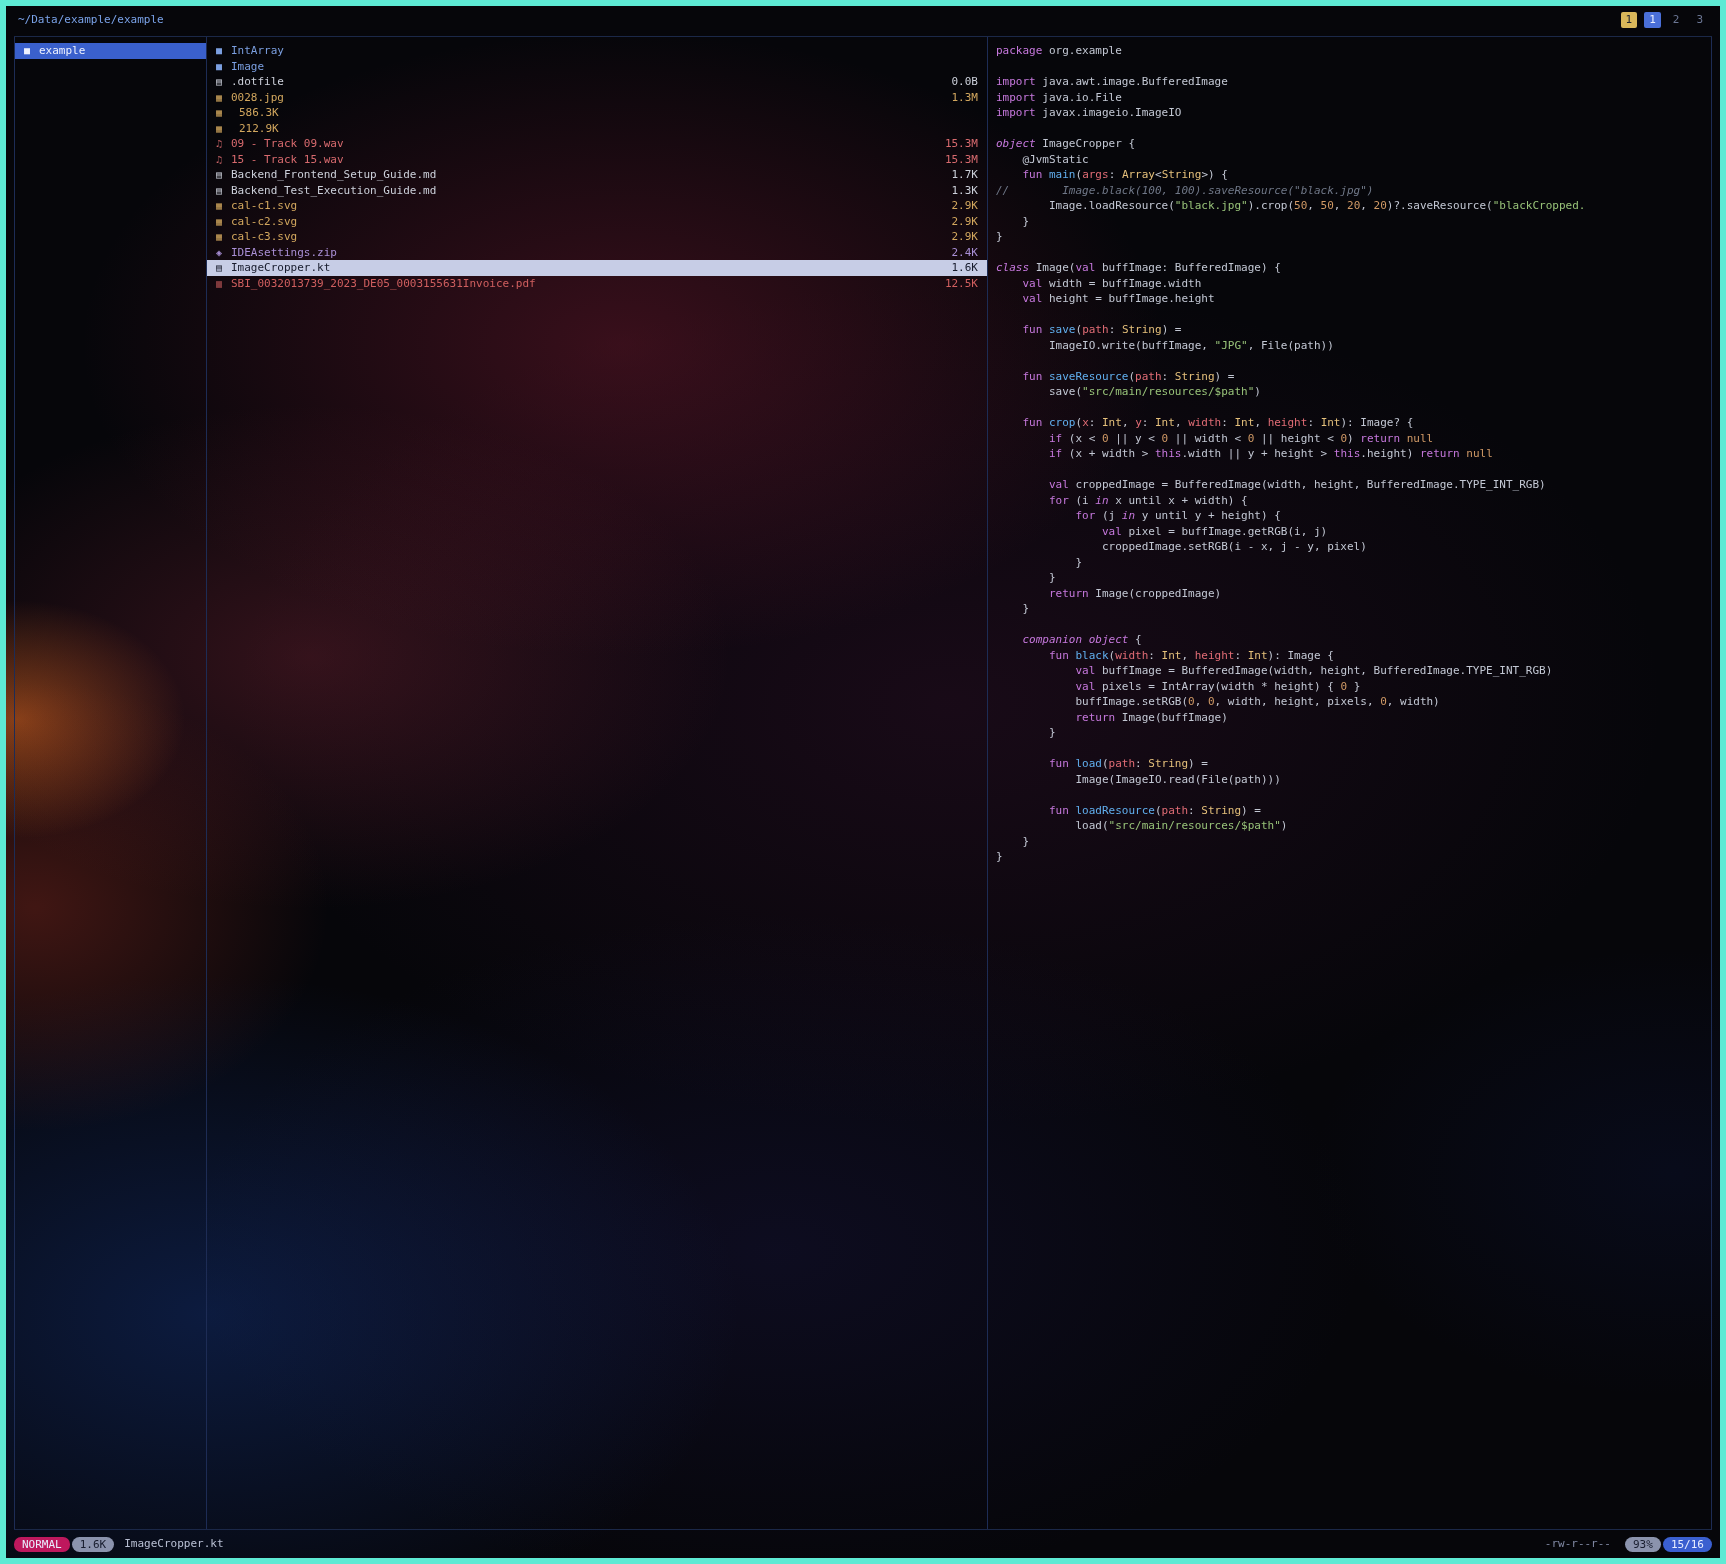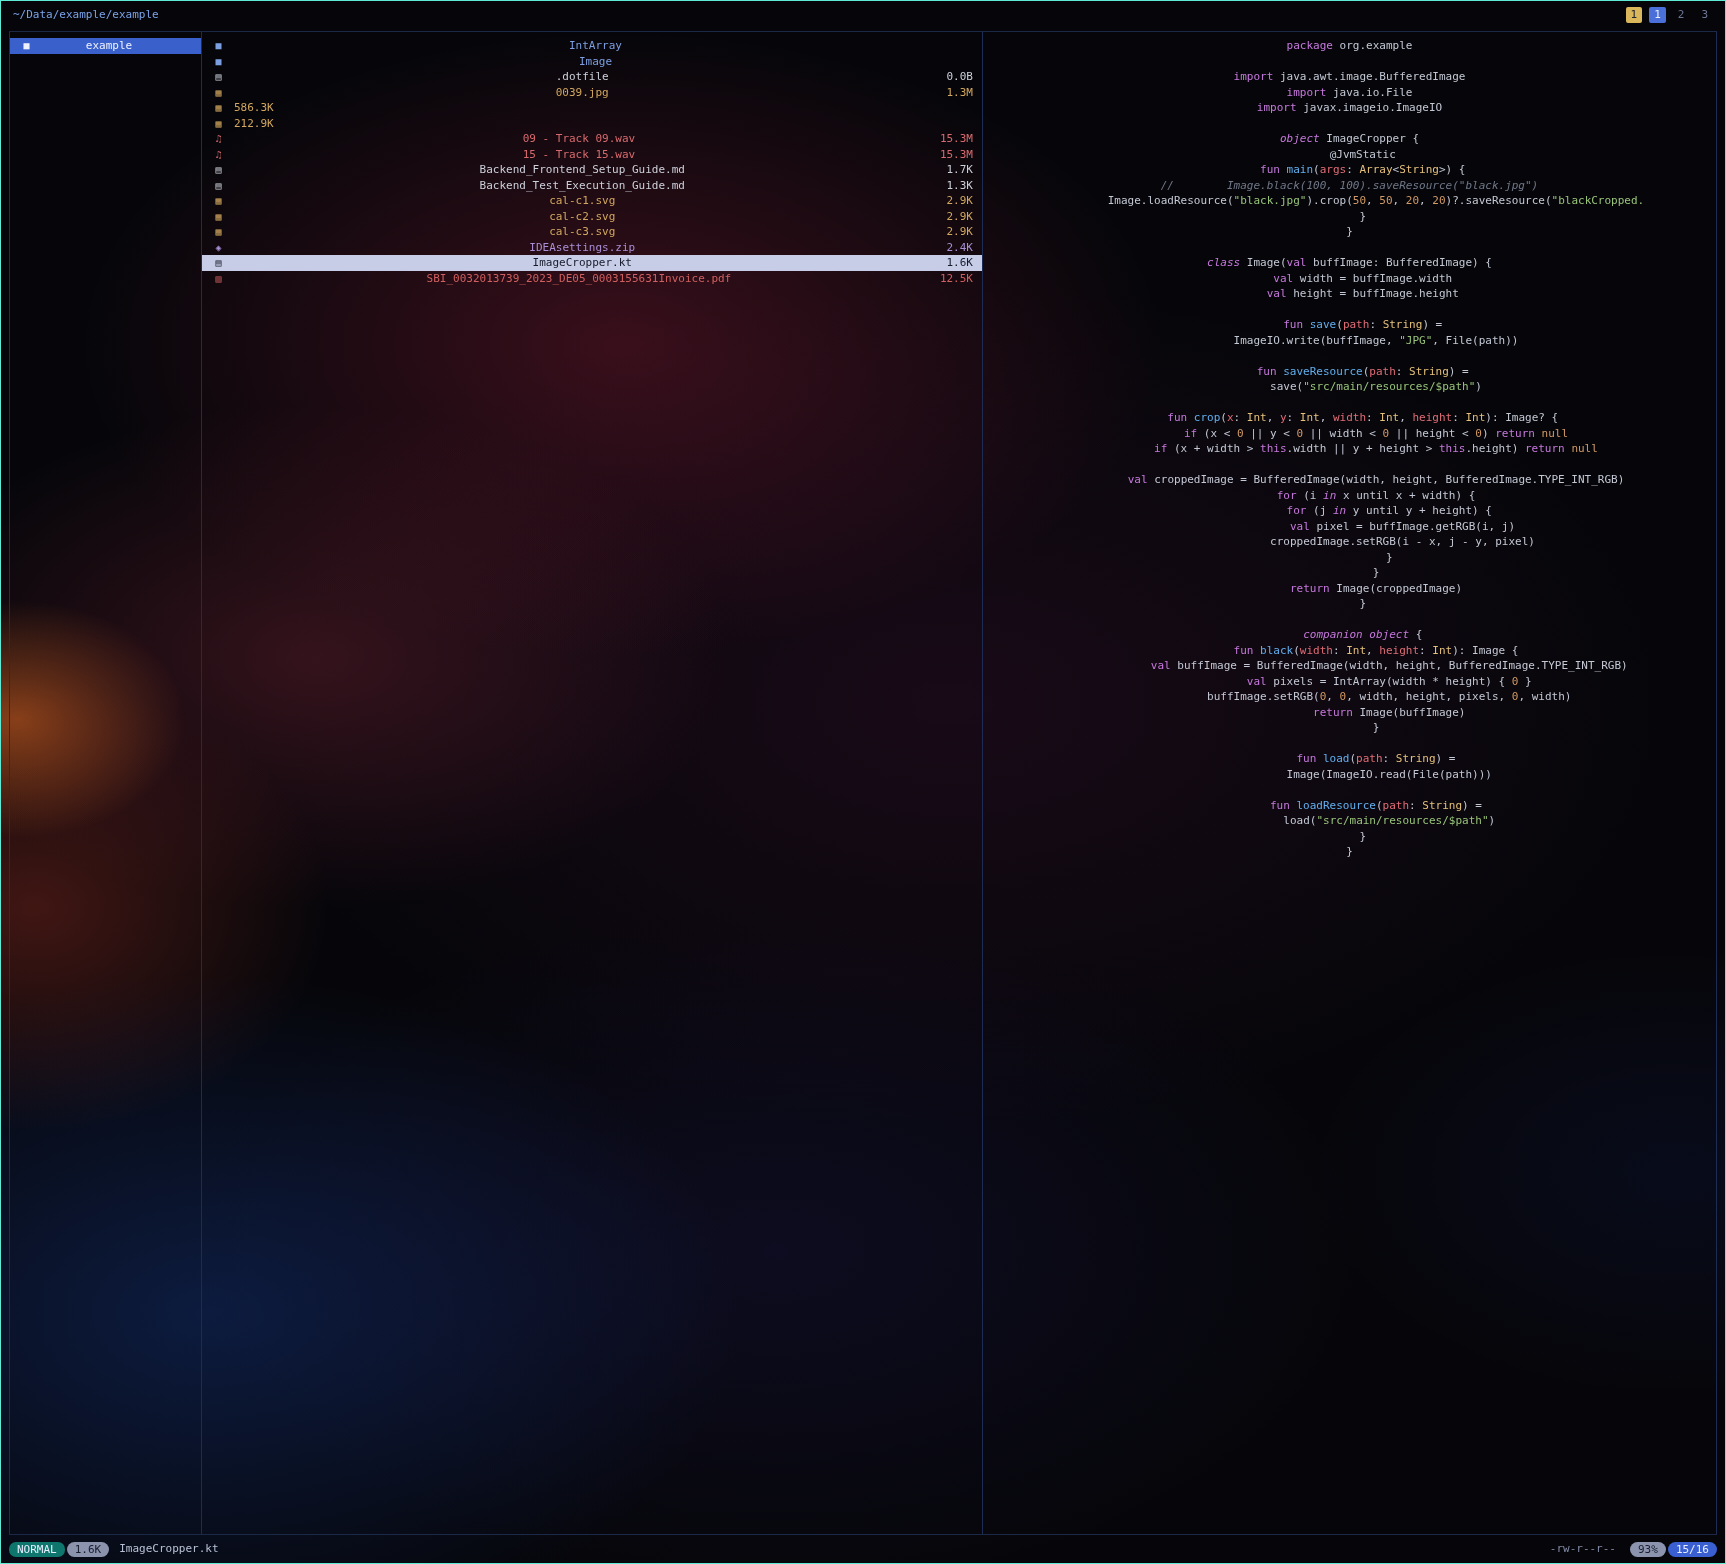--- a/index.html
+++ b/index.html
@@ -11,21 +11,21 @@
       radial-gradient(900px 520px at 36% 22%, rgba(140,30,55,0.38), transparent 60%),
       radial-gradient(700px 420px at 18% 42%, rgba(170,50,70,0.28), transparent 60%),
       radial-gradient(1100px 650px at 55% 45%, rgba(90,25,70,0.22), transparent 65%),
       radial-gradient(240px 170px at 1% 46%, rgba(230,110,30,0.55), transparent 70%),
       radial-gradient(420px 320px at 2% 58%, rgba(200,60,40,0.30), transparent 70%),
       radial-gradient(820px 520px at 12% 84%, rgba(25,70,170,0.33), transparent 65%),
       radial-gradient(900px 520px at 45% 80%, rgba(40,35,110,0.22), transparent 65%),
       radial-gradient(520px 320px at 97% 75%, rgba(20,40,120,0.15), transparent 70%),
       #06060a;
   }
-  .window { position:absolute; inset:0; border:1px solid #5eead4;text-align:center; }
+  .window { position:absolute; inset:0; border:6px solid #5eead4; }
 
   
   .topbar { position:absolute; left:0; top:0; right:0; height:28px;
             display:flex; align-items:center; padding:0 12px; }
   .path { color:#7aa2e8; }
   .tabs { margin-left:auto; display:flex; gap:7px; align-items:center; }
   .tab { padding:0 5px; border-radius:2px; }
   .tab.count  { background:#d9b75a; color:#20242e; }
   .tab.active { background:#4a6fd8; color:#e9eeff; }
   .tab.plain  { color:#6b7694; background:transparent; }
@@ -64,21 +64,21 @@
   .sy-ty { color:#e5c07b; }
   .sy-s  { color:#98c379; }
   .sy-n  { color:#d19a66; }
   .sy-c  { color:#6f7787; font-style:italic; }
   .sy-p  { color:#e06c75; }
 
   
   .statusbar { position:absolute; left:8px; right:8px; bottom:6px; height:16px;
                display:flex; align-items:center; }
   .badge { padding:0 8px; height:15px; line-height:15px; border-radius:8px; }
-  .badge.mode { background:#0f766e; color:#e8eeff;border-radius:7px; }
+  .badge.mode { background:#be185d; color:#e8eeff;border-radius:7px; }
   .badge.gray { background:#8b93ad; color:#181d2e; margin-left:2px; }
   .status-file { color:#b9c0d4; margin-left:10px; }
   .status-right { margin-left:auto; display:flex; align-items:center; }
   .perms { color:#8089a4; margin-right:12px; }
   .badge.pos { background:#3a5fd0; color:#e8eeff; margin-left:2px; }
 </style>
 </head>
 <body>
 
 <div class="window">
@@ -112,21 +112,21 @@
           <span class="fname">Image</span>
           <span class="fsize"></span>
         </div>
         <div class="file-row c-doc">
           <span class="icon">▤</span>
           <span class="fname">.dotfile</span>
           <span class="fsize">0.0B</span>
         </div>
         <div class="file-row c-img">
           <span class="icon">▦</span>
-          <span class="fname">0039.jpg</span>
+          <span class="fname">0028.jpg</span>
           <span class="fsize">1.3M</span>
         </div>
         <div class="file-row c-img">
           <span class="icon">▦</span>
           <span class="fsize">586.3K</span>
         </div>
         <div class="file-row c-img">
           <span class="icon">▦</span>
           <span class="fsize">212.9K</span>
         </div>

